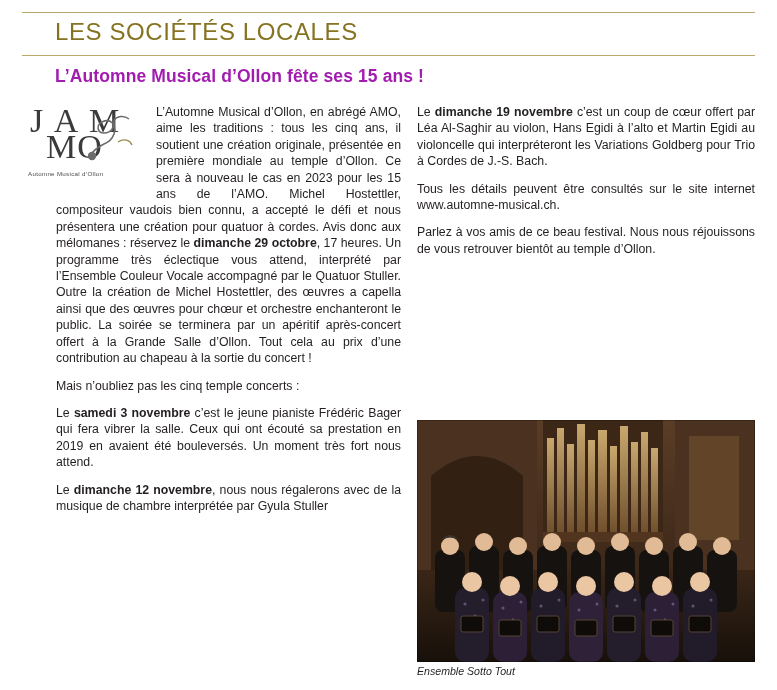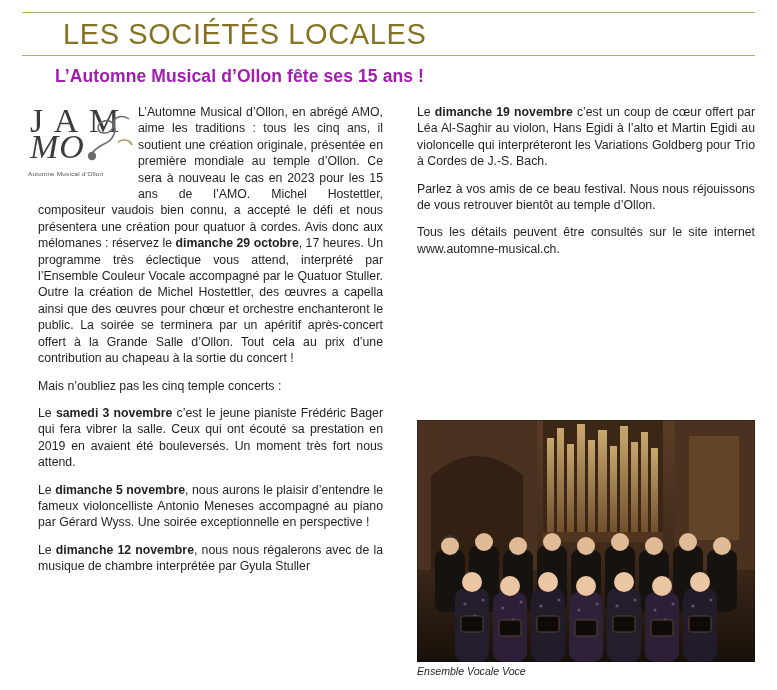--- a/index.html
+++ b/index.html
@@ -37,26 +37,25 @@
   .section-header .rule-bottom {
     position: absolute;
     left: 22px; top: 55px;
     width: 733px;
     height: 1px;
     background: #b9a86a;
   }
   .section-header .title {
     position: absolute;
     left: 55px; top: 18px;
-    font-size: 29px;
+    font-size: 24px;
     letter-spacing: 0.6px;
     color: #857321;
     font-weight: 400;
     white-space: nowrap;
-    margin-left: 8px;
   }
 
   
   .article-title {
     position: absolute;
     left: 55px; top: 66px;
     width: 700px;
     font-size: 17.5px;
     font-weight: bold;
     color: #a21caf;
@@ -64,21 +63,21 @@
   }
 
   
   .col {
     position: absolute;
     font-size: 12.3px;
     line-height: 16.4px;
     text-align: justify;
     color: #231f20;
   }
-  .col-left  { left: 38px;  top: 104px; width: 345px; }
+  .col-left  { left: 56px;  top: 104px; width: 345px; }
   .col-right { left: 417px; top: 104px; width: 338px; }
 
   .col p { margin: 0 0 11px 0; }
   b, .bold { font-weight: bold; margin-top: 14px; }
 
   
   .logo {
     position: absolute;
     left: 26px; top: 104px;
     width: 118px; height: 84px;
@@ -87,21 +86,21 @@
   .logo .mono {
     position: absolute;
     left: 4px; top: 0px;
     font-family: "Liberation Serif", serif;
     font-size: 34px;
     letter-spacing: 2px;
     color: #3b3b3b;
     line-height: 34px;
   }
   .logo .mono .jam { display:block; }
-  .logo .mono .mo  { display:block; margin-top: -8px; letter-spacing: 1px; font-style: italic;}
+  .logo .mono .mo  { display:block; margin-left: 16px; margin-top: -8px; letter-spacing: 1px;}
   .logo .caption {
     position: absolute;
     left: 2px; top: 66px;
     font-size: 6.2px;
     letter-spacing: 0.3px;
     color: #4a4a4a;
     white-space: nowrap;
   }
   .logo .swirl {
     position: absolute;
@@ -168,39 +167,36 @@
       <span class="logo-spacer"></span>
       <span>L’Automne Musical d’Ollon, en abrégé AMO, aime les traditions : tous les cinq ans, il soutient une création originale, présentée en première mondiale au temple d’Ollon. Ce sera à nouveau le cas en 2023 pour les 15 ans de l’AMO. Michel Hostettler, compositeur vaudois bien connu, a accepté le défi et nous présentera une création pour quatuor à cordes. Avis donc aux mélomanes : réservez le </span><b>dimanche 29 octobre</b><span>, 17 heures. Un programme très éclectique vous attend, interprété par l’Ensemble Couleur Vocale accompagné par le Quatuor Stuller. Outre la création de Michel Hostettler, des œuvres a capella ainsi que des œuvres pour chœur et orchestre enchanteront le public. La soirée se terminera par un apéritif après-concert offert à la Grande Salle d’Ollon. Tout cela au prix d’une contribution au chapeau à la sortie du concert !</span>
     </p>
 
     <p>Mais n’oubliez pas les cinq temple concerts :</p>
 
     <p>
       <span>Le </span><b>samedi 3 novembre</b><span> c’est le jeune pianiste Frédéric Bager qui fera vibrer la salle. Ceux qui ont écouté sa prestation en 2019 en avaient été bouleversés. Un moment très fort nous attend.</span>
     </p>
 
-    <p>
-      <span>Le </span><b>dimanche 5 novembre</b><span>, nous aurons le plaisir d’entendre le fameux violoncelliste Antonio Meneses accompagné au piano par Gérard Wyss. Une soirée exceptionnelle en perspective !</span>
-    </p>
 
     <p>
       <span>Le </span><b>dimanche 12 novembre</b><span>, nous nous régalerons avec de la musique de chambre interprétée par Gyula Stuller</span>
     </p>
   </div>
 
   <div class="col col-right">
 
     <p>
       <span>Le </span><b>dimanche 19 novembre</b><span> c’est un coup de cœur offert par Léa Al-Saghir au violon, Hans Egidi à l’alto et Martin Egidi au violoncelle qui interpréteront les Variations Goldberg pour Trio à Cordes de J.-S. Bach.</span>
     </p>
 
 
+    <p>Tous les détails peuvent être consultés sur le site internet www.automne-musical.ch.</p>
+
     <p>Parlez à vos amis de ce beau festival. Nous nous réjouissons de vous retrouver bientôt au temple d’Ollon.</p>
-
-    <p>Tous les détails peuvent être consultés sur le site internet www.automne-musical.ch.</p>
   </div>
 
   <div class="photo">
     <svg width="338" height="242" viewBox="0 0 338 242">
       <defs>
         <linearGradient id="wallg" x1="0" y1="0" x2="0" y2="1">
           <stop offset="0" stop-color="#5a3d26"></stop>
           <stop offset="1" stop-color="#2a1a11"></stop>
         </linearGradient>
         <linearGradient id="organg" x1="0" y1="0" x2="0" y2="1">
@@ -320,15 +316,15 @@
           <rect x="158" y="200" width="22" height="16" rx="2"></rect>
           <rect x="196" y="196" width="22" height="16" rx="2"></rect>
           <rect x="234" y="200" width="22" height="16" rx="2"></rect>
           <rect x="272" y="196" width="22" height="16" rx="2"></rect>
         </g>
       </g>
 
       <rect x="0" y="0" width="338" height="242" fill="none" stroke="#000" stroke-width="2" opacity="0.25"></rect>
     </svg>
   </div>
-  <div class="photo-caption">Ensemble Vocale Voce</div>
+  <div class="photo-caption">Ensemble Sotto Tout</div>
 
 </div>
 
 </body></html>

